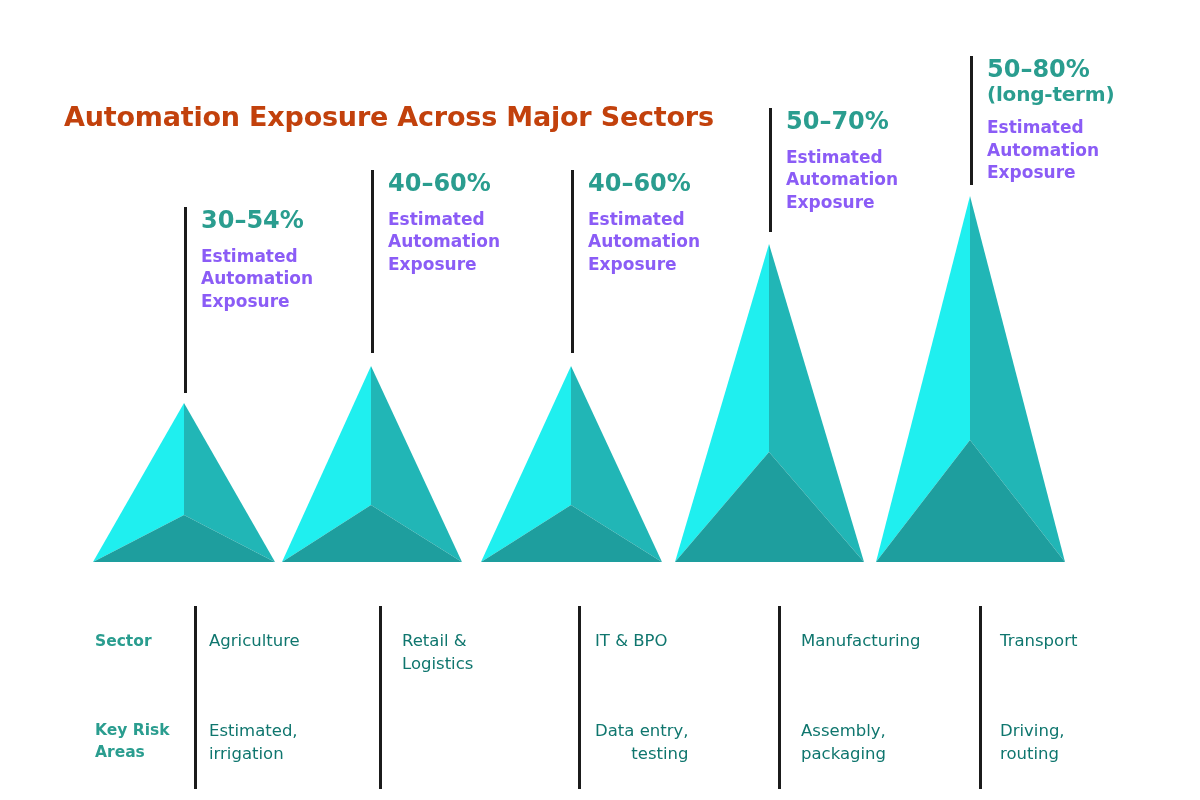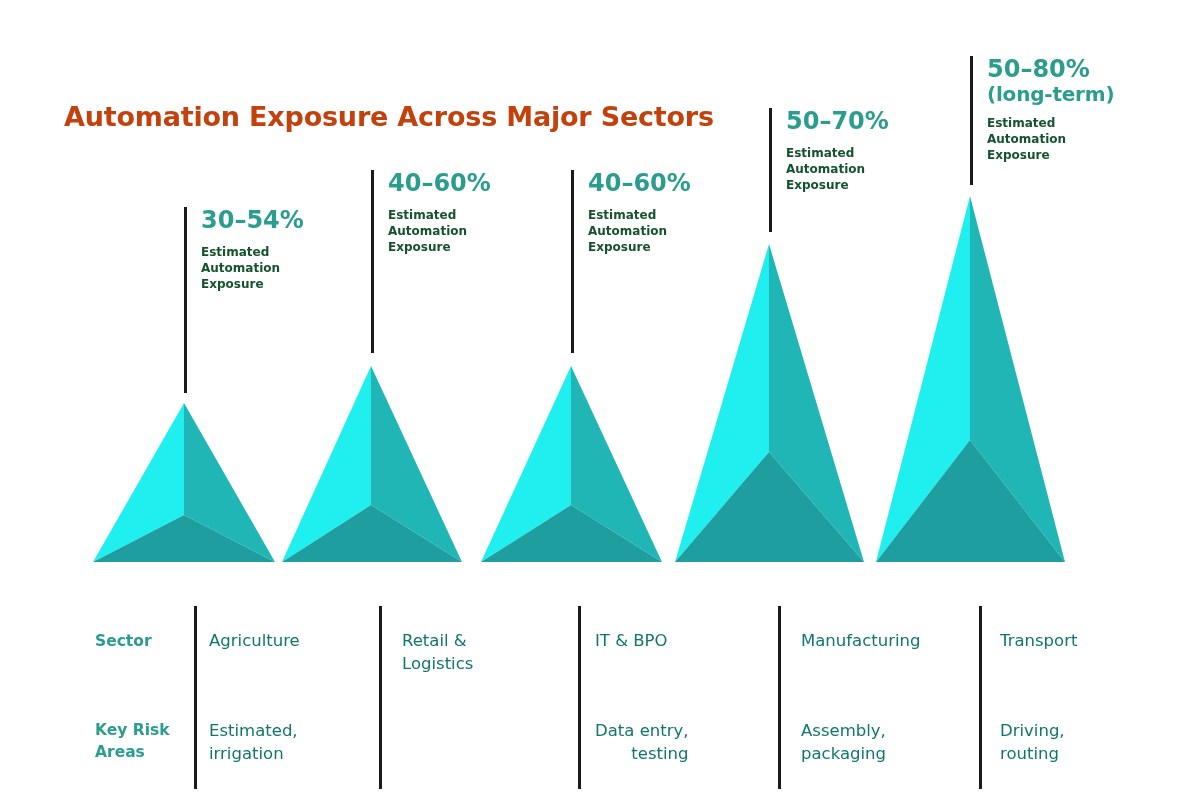--- a/index.html
+++ b/index.html
@@ -68,24 +68,24 @@
     margin: 0;
   }
   .callout-pct .qualifier {
     display: block;
     font-size: 20px;
     font-weight: 700;
     letter-spacing: -0.2px;
   }
   .callout-sub {
     margin-top: 11px;
-    font-size: 12px;
+    font-size: 17px;
     font-weight: 700;
     line-height: 1.32;
-    color: #14532d;
+    color: #8b5cf6;
     white-space: pre-line;
   }
 
   
   #data-table {
     position: absolute;
     left: 17px;
     top: 562px;
     width: 1200px;
     height: 190px;

